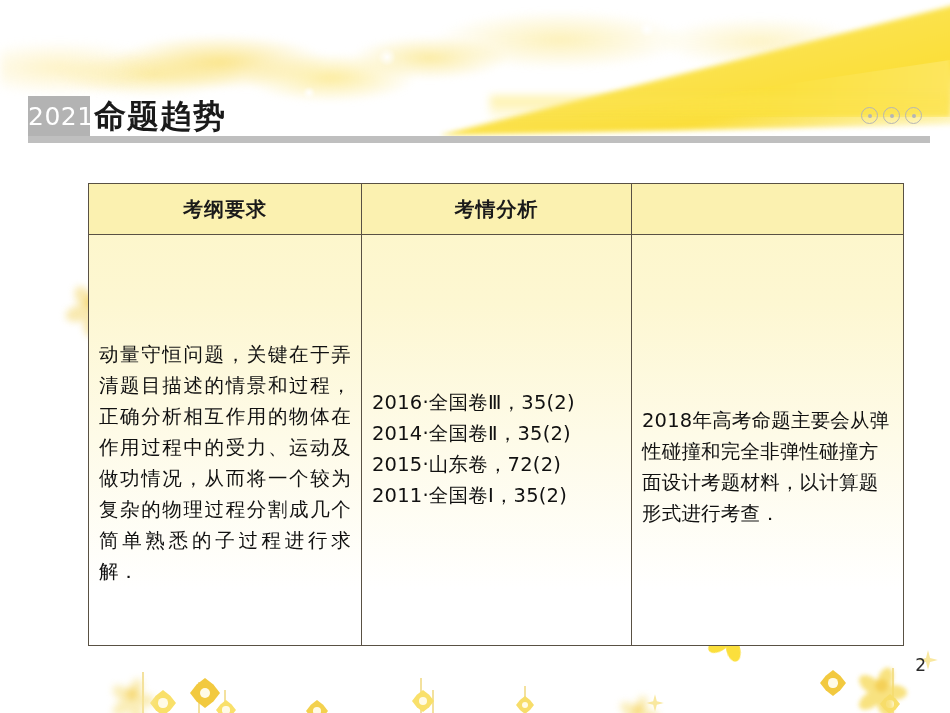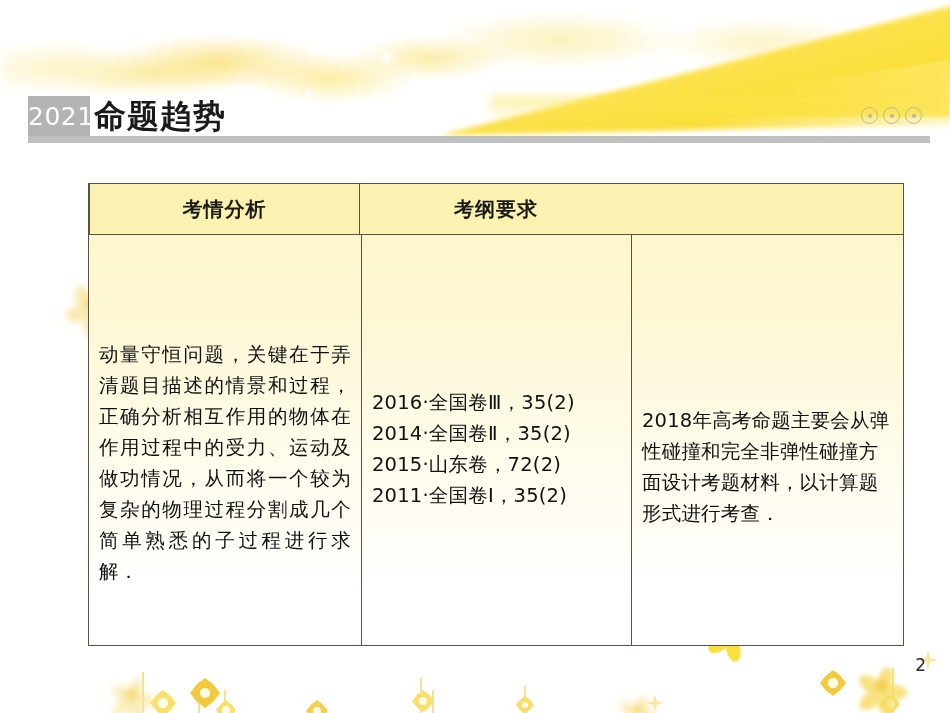--- a/index.html
+++ b/index.html
@@ -328,22 +328,22 @@
   </div>
 
   <div class="star4" style="left:182px; top:202px; width:26px; height:26px; color:#fdf0a4; filter:blur(1px);"></div>
   <div class="star4" style="left:288px; top:230px; width:20px; height:20px; color:#ffffff; filter:blur(1px);"></div>
   <div class="star4" style="left:580px; top:276px; width:18px; height:18px; color:#ffffff; filter:blur(1px);"></div>
   <div class="star4" style="left:466px; top:318px; width:16px; height:16px; color:#ffffff; filter:blur(1px);"></div>
   <div class="star4" style="left:348px; top:342px; width:18px; height:18px; color:#fdf0a4; filter:blur(1px);"></div>
 
   <div class="table-wrap">
     <div class="thead">
+      <div class="th col1">考纲要求</div>
       <div class="th col2">考情分析</div>
-      <div class="th col1">考纲要求</div>
     </div>
     <div class="tbody">
       <div class="td td-1 col1">
         <div class="cell-text">动量守恒问题，关键在于弄清题目描述的情景和过程，正确分析相互作用的物体在作用过程中的受力、运动及做功情况，从而将一个较为复杂的物理过程分割成几个简单熟悉的子过程进行求解．</div>
       </div>
       <div class="td td-2 col2">
         <div class="cell-text">
           <div class="exam-line">2016·全国卷Ⅲ，35(2)</div>
           <div class="exam-line">2014·全国卷Ⅱ，35(2)</div>
           <div class="exam-line">2015·山东卷，72(2)</div>

